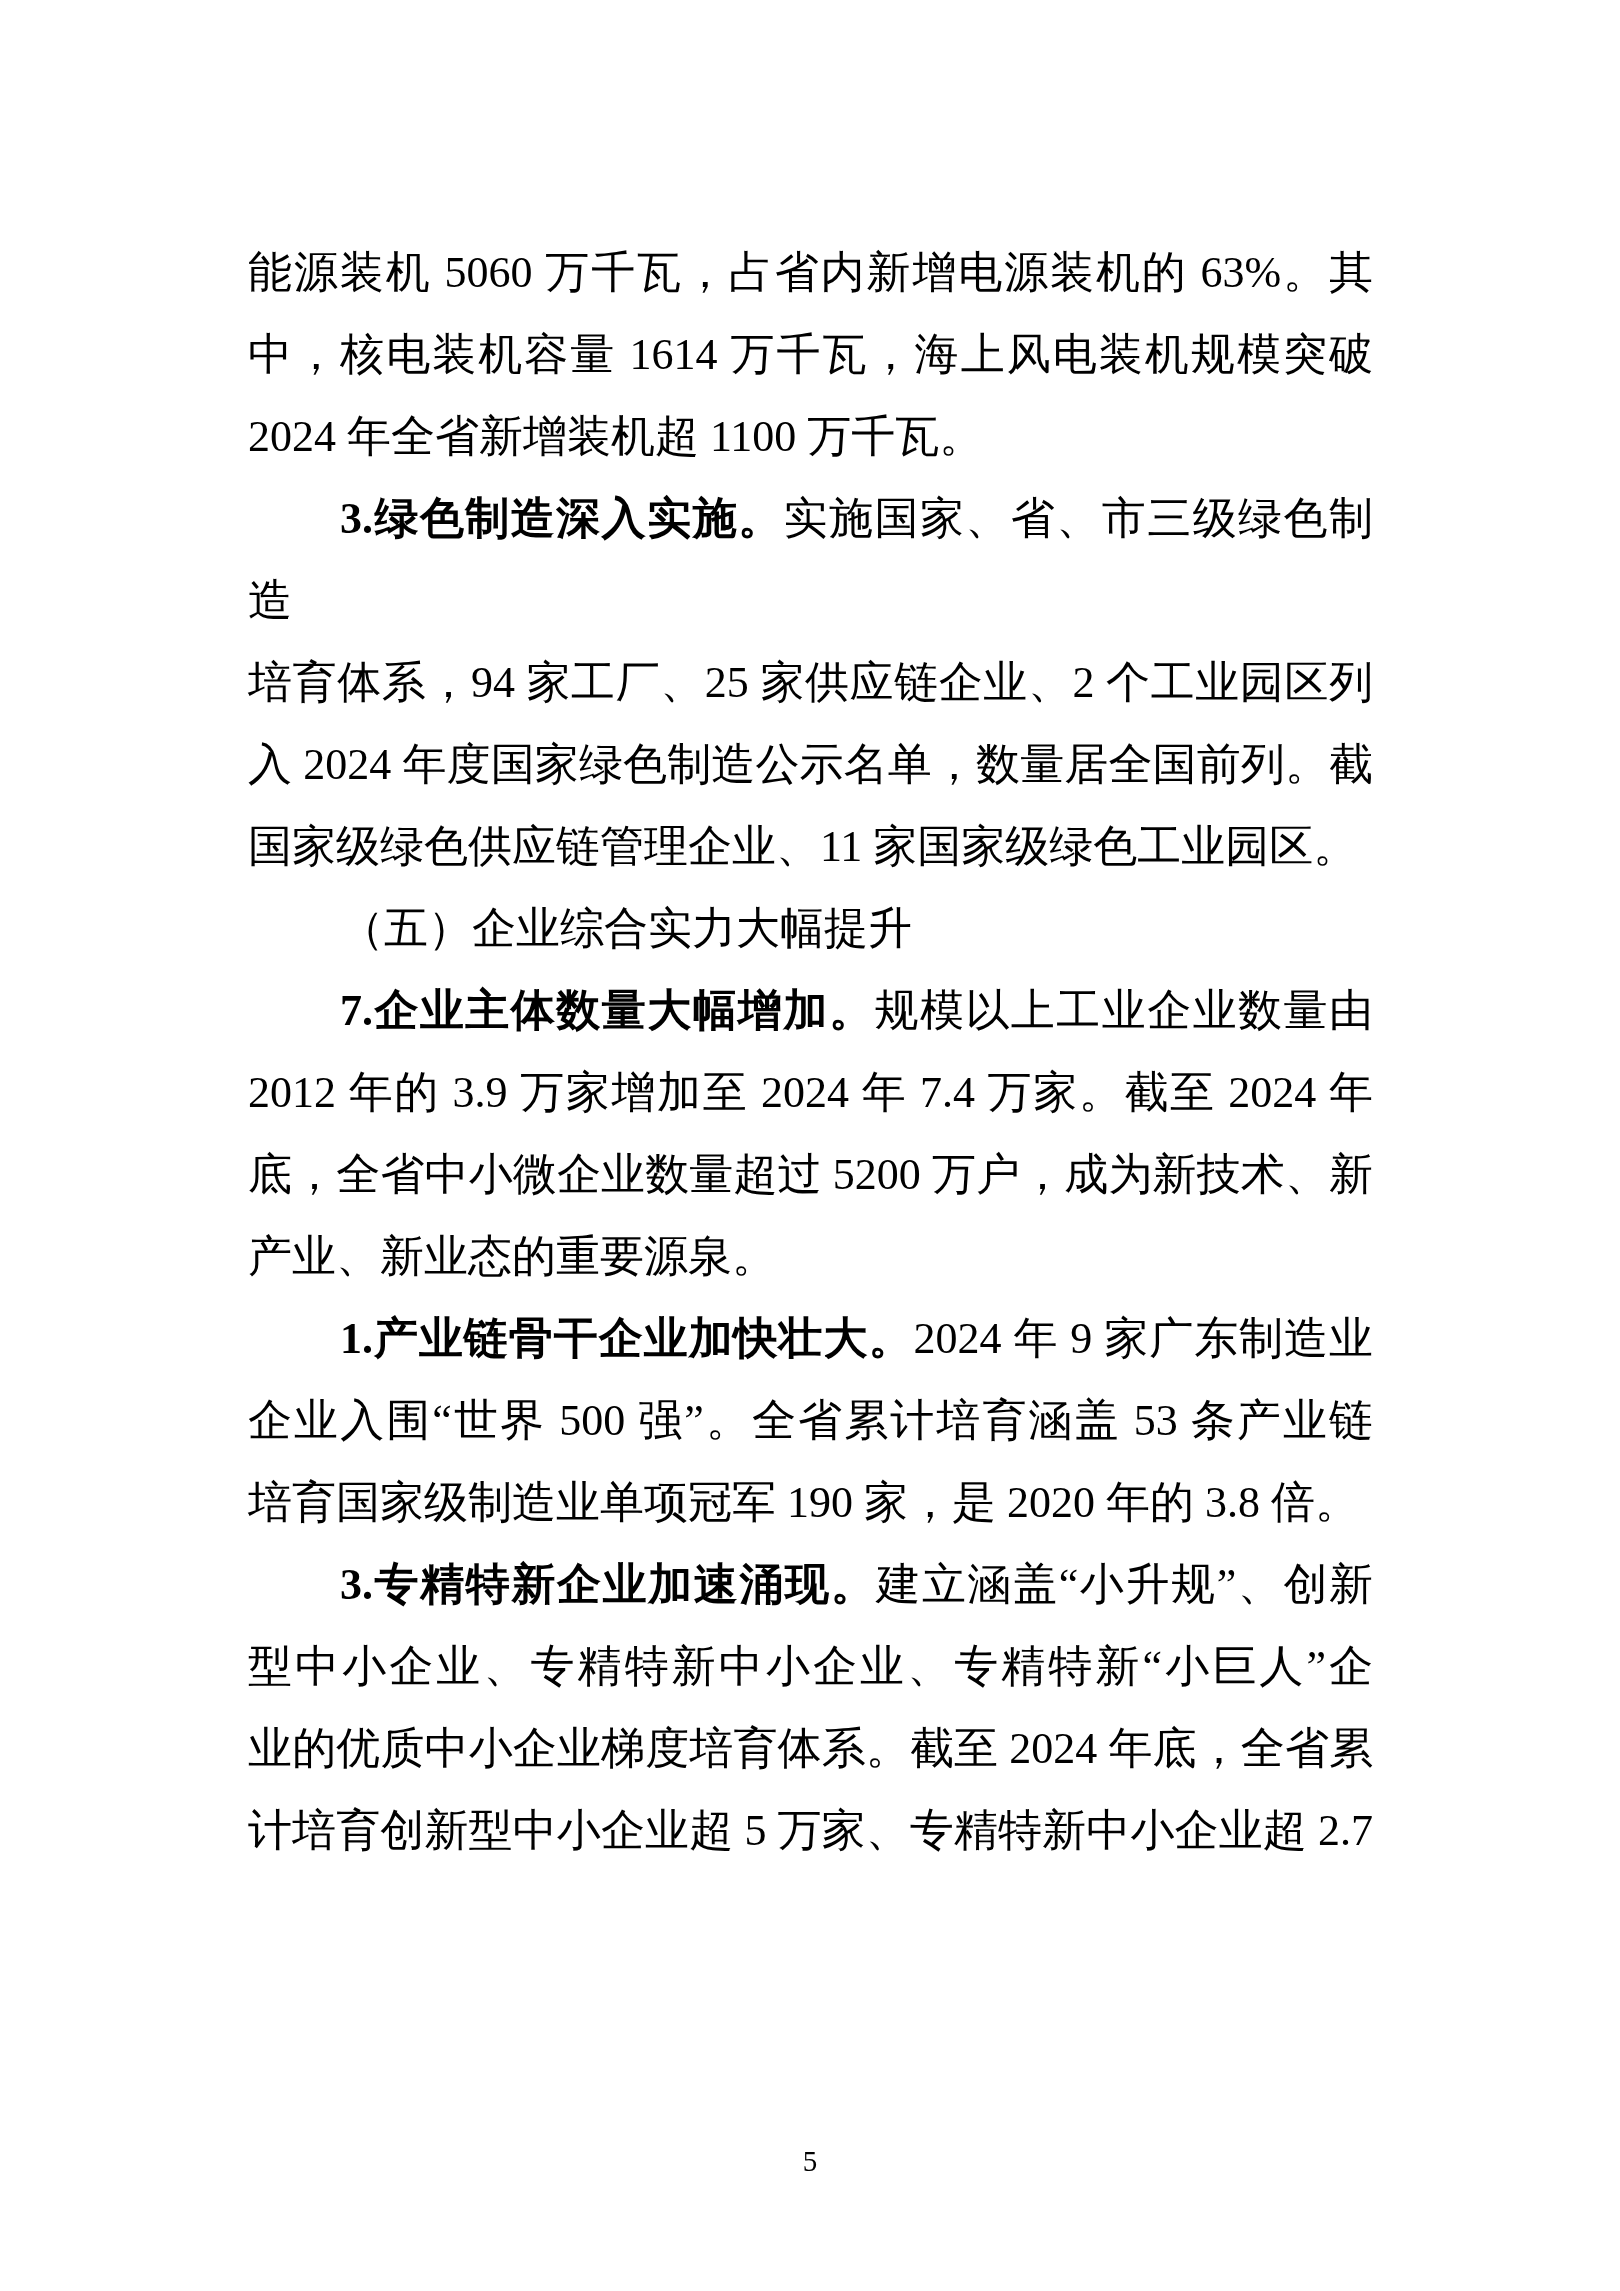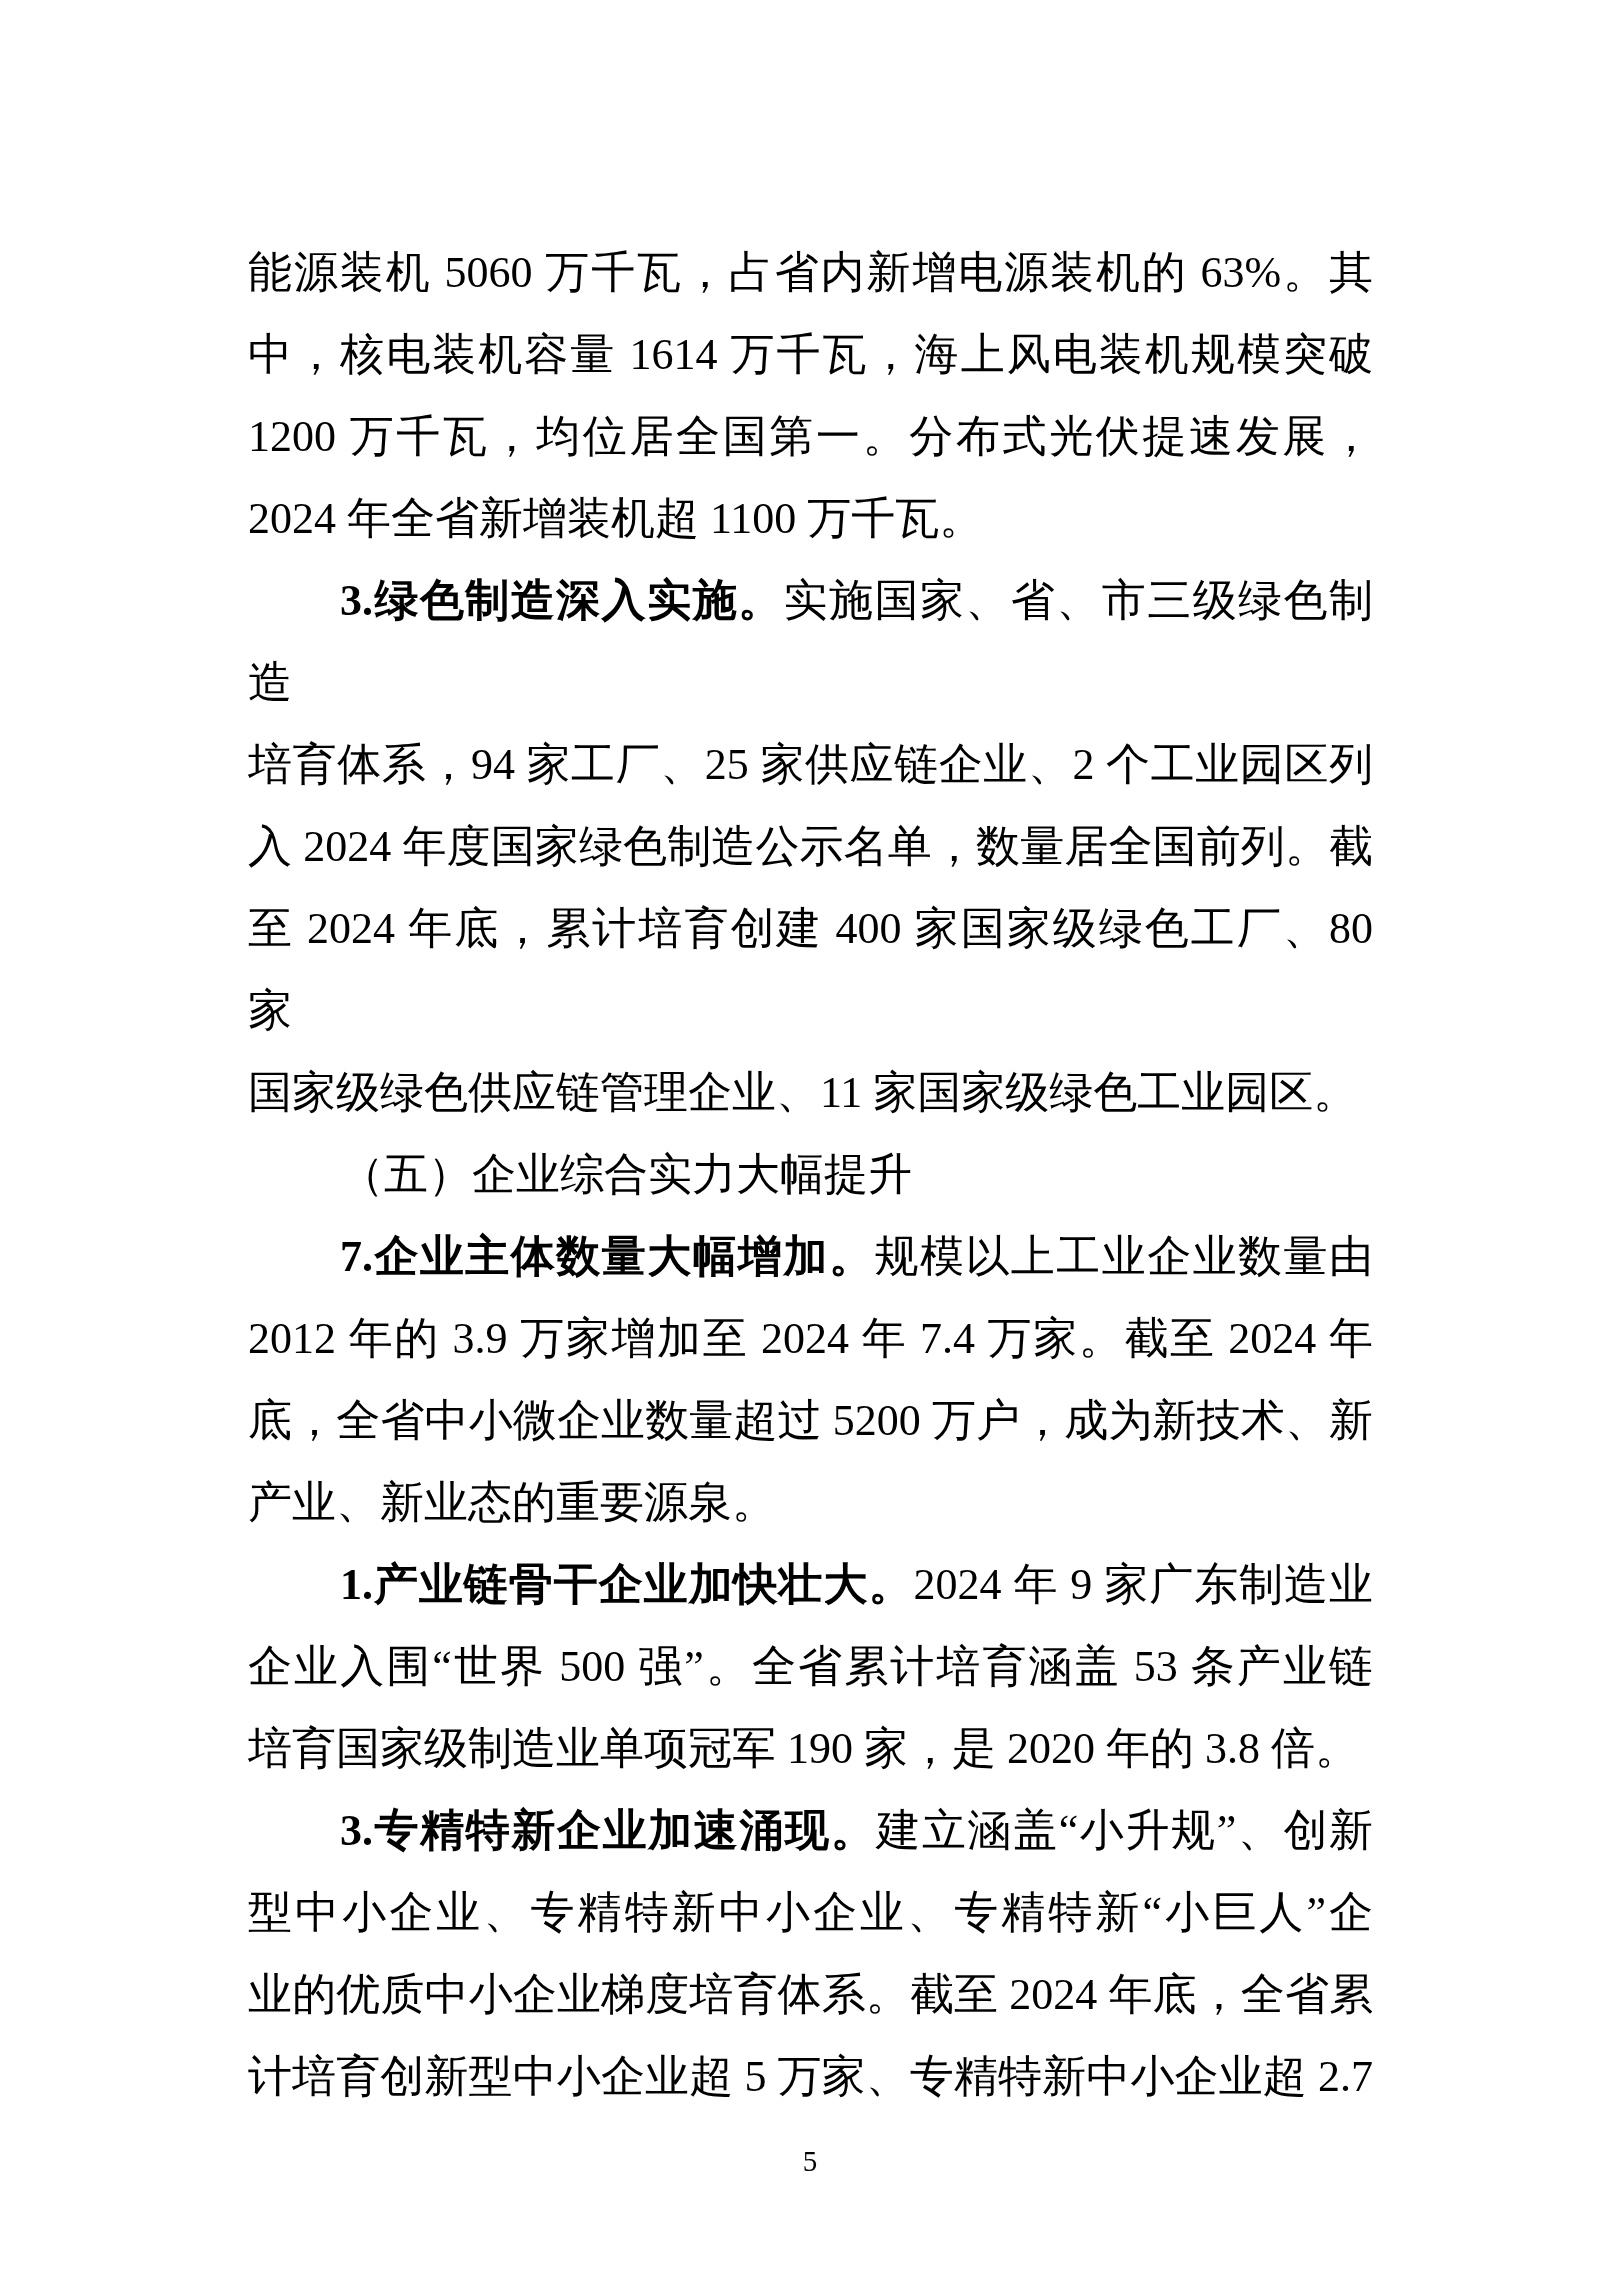--- a/index.html
+++ b/index.html
@@ -49,26 +49,24 @@
     line-height: 35px;
   }
 </style>
 </head>
 <body>
 
 <div class="page">
   <div class="text-block">
       <div class="line"><span class="text-run">能源装机 5060 万千瓦，占省内新增电源装机的 63%。其</span></div>
       <div class="line"><span class="text-run">中，核电装机容量 1614 万千瓦，海上风电装机规模突破</span></div>
-      <div class="line"><span class="text-run">1200 万千瓦，均位居全国第一。分布式光伏提速发展，</span></div>
       <div class="line last"><span class="text-run">2024 年全省新增装机超 1100 万千瓦。</span></div>
       <div class="line indent"><span class="bold-run">3.绿色制造深入实施。</span><span class="text-run">实施国家、省、市三级绿色制造</span></div>
       <div class="line"><span class="text-run">培育体系，94 家工厂、25 家供应链企业、2 个工业园区列</span></div>
       <div class="line"><span class="text-run">入 2024 年度国家绿色制造公示名单，数量居全国前列。截</span></div>
-      <div class="line"><span class="text-run">至 2024 年底，累计培育创建 400 家国家级绿色工厂、80 家</span></div>
       <div class="line last"><span class="text-run">国家级绿色供应链管理企业、11 家国家级绿色工业园区。</span></div>
       <div class="line indent last heading"><span class="text-run">（五）企业综合实力大幅提升</span></div>
       <div class="line indent"><span class="bold-run">7.企业主体数量大幅增加。</span><span class="text-run">规模以上工业企业数量由</span></div>
       <div class="line"><span class="text-run">2012 年的 3.9 万家增加至 2024 年 7.4 万家。截至 2024 年</span></div>
       <div class="line"><span class="text-run">底，全省中小微企业数量超过 5200 万户，成为新技术、新</span></div>
       <div class="line last"><span class="text-run">产业、新业态的重要源泉。</span></div>
       <div class="line indent"><span class="bold-run">1.产业链骨干企业加快壮大。</span><span class="text-run">2024 年 9 家广东制造业</span></div>
       <div class="line"><span class="text-run">企业入围“世界 500 强”。全省累计培育涵盖 53 条产业链</span></div>
       <div class="line last"><span class="text-run">培育国家级制造业单项冠军 190 家，是 2020 年的 3.8 倍。</span></div>
       <div class="line indent"><span class="bold-run">3.专精特新企业加速涌现。</span><span class="text-run">建立涵盖“小升规”、创新</span></div>

